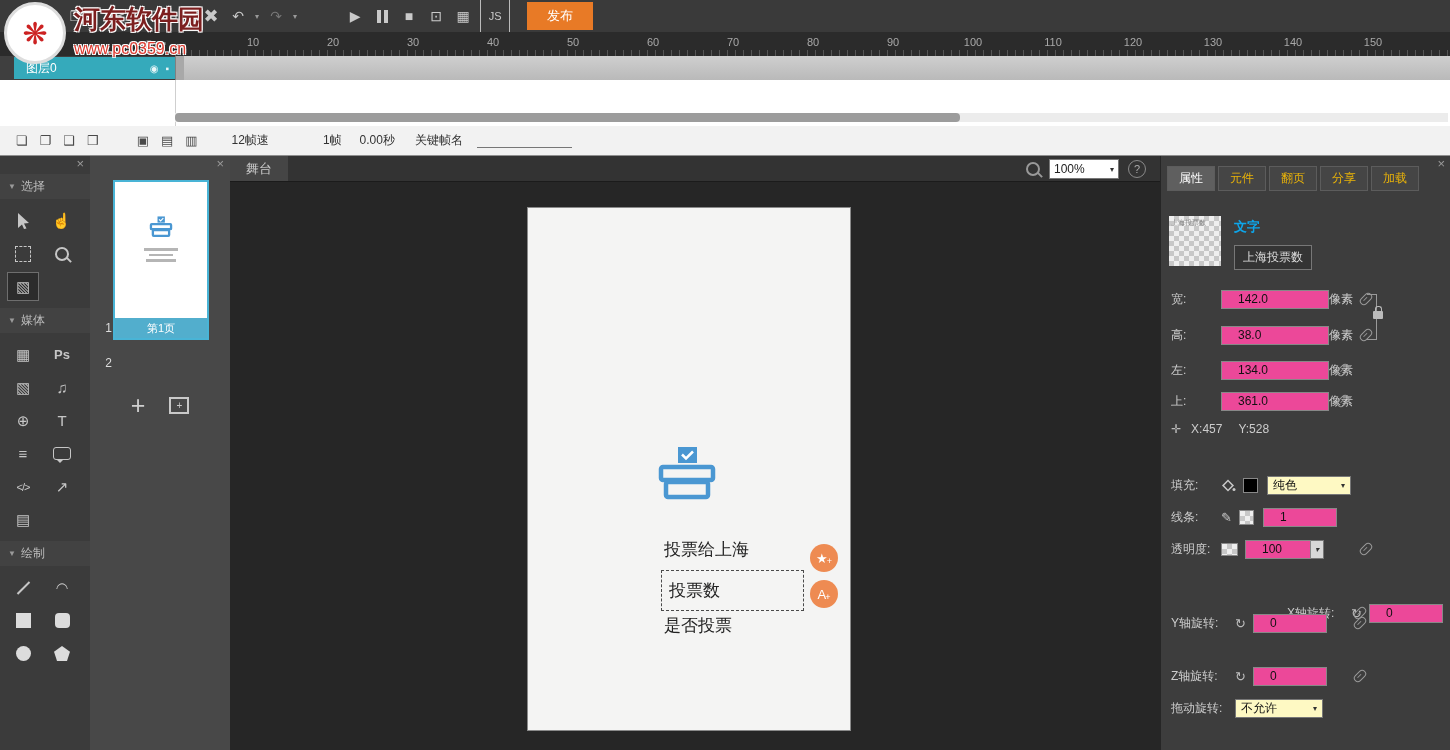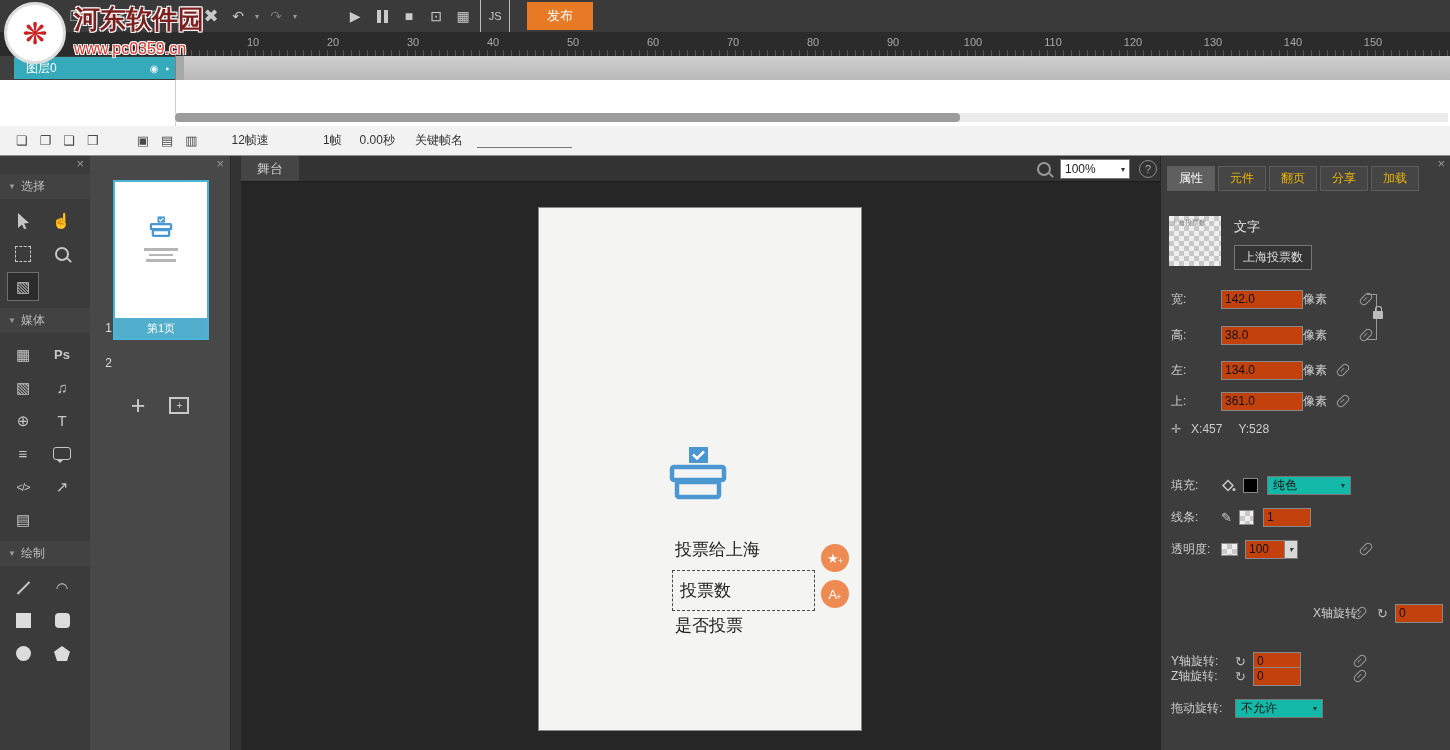--- a/index.html
+++ b/index.html
@@ -76,21 +76,21 @@
   .pthumb-body{flex:1;position:relative;}
   .pthumb-label{height:20px;font-size:11px;color:#fff;display:flex;align-items:center;justify-content:center;background:#9a9a9a;}
   .pthumb.selected .pthumb-label{background:#52aecd;}
   .mini-lines{position:absolute;left:0;right:0;top:66px;display:flex;flex-direction:column;align-items:center;gap:3px;}
   .mini-lines i{display:block;height:2.5px;background:#b5b5b5;}
   .blue-sq{position:absolute;left:26px;top:50px;width:18px;height:18px;background:#7db7e8;}
   .page-actions{display:flex;justify-content:center;align-items:center;gap:24px;margin-top:22px;color:#cfcfcf;}
   .add-page{font-size:25px;line-height:20px;}
   .new-page{width:16px;height:13px;border:2px solid #c9c9c9;display:flex;align-items:center;justify-content:center;font-size:10px;color:#c9c9c9;}
   
-  #stage{position:absolute;left:241px;top:0;width:930px;bottom:0;background:#262626;}
+  #stage{position:absolute;left:230px;top:0;width:930px;bottom:0;background:#262626;}
   #stage-tabs{height:25px;background:#333;border-bottom:1px solid #1b1b1b;position:relative;}
   #stage-tab{display:inline-block;height:25px;line-height:25px;padding:0 16px;background:#454545;color:#ccc;font-size:13px;}
   #stage-controls{position:absolute;right:14px;top:3px;display:flex;align-items:center;gap:9px;}
   .mag.dark{border-color:#999;}
   .mag.dark:after{background:#999;}
   #zoom-select{width:60px;height:18px;background:#fff;border:1px solid #777;color:#222;font-size:12px;
                display:flex;align-items:center;justify-content:space-between;padding:0 4px;}
   #zoom-select .caret{color:#333;}
   #help-btn{width:16px;height:16px;border-radius:50%;border:1px solid #8a8a8a;color:#aaa;font-size:11px;
             display:flex;align-items:center;justify-content:center;}
@@ -108,38 +108,38 @@
   #prop-tabs{display:flex;gap:3px;padding:10px 6px 0 6px;text-align:right;}
   .ptab{border:1px solid #5c5c5c;background:#454545;color:#eab308;font-size:12px;padding:3px 11px;}
   .ptab.active{background:#5f5f5f;color:#fff;}
   .checker{background-color:#efefef;
     background-image:linear-gradient(45deg,#c8c8c8 25%,transparent 25%,transparent 75%,#c8c8c8 75%),
                      linear-gradient(45deg,#c8c8c8 25%,#efefef 25%,#efefef 75%,#c8c8c8 75%);
     background-size:10px 10px;background-position:0 0,5px 5px;}
   #obj-header{position:absolute;left:8px;top:60px;display:flex;gap:13px;}
   #obj-thumb{width:52px;height:50px;position:relative;}
   #obj-thumb span{position:absolute;left:2px;top:2px;font-size:7px;color:#888;}
-  #obj-type{font-size:13px;color:#e5e5e5;margin:2px 0 9px;}
+  #obj-type{font-size:13px;color:#0ea5e9;margin:2px 0 9px;font-weight:bold;}
   #obj-name-btn{display:inline-block;background:#343434;border:1px solid #777;padding:3px 8px;color:#ddd;font-size:12px;}
   .prow{position:absolute;left:10px;right:8px;height:22px;display:flex;align-items:center;}
   .plabel{width:50px;color:#ccc;}
   .plabel.wide{width:64px;}
-  .pinput{width:74px;height:17px;border:1px solid #888;background:#c2410c;color:#111;font-size:12px;padding:0 3px;
+  .pinput{width:74px;height:17px;border:1px solid #888;background:#ec4899;color:#111;font-size:12px;padding:0 16px;
           font-family:"Liberation Sans",sans-serif;box-sizing:content-box;}
   .pinput.small{width:40px;}
   .unit{}
   .link{position:absolute;width:12px;height:6px;border:1.5px solid #9a9a9a;border-radius:4px;transform:rotate(-45deg);top:7px;}
   .link:after{content:"";position:absolute;left:2.5px;top:1.5px;width:5px;height:1px;background:#9a9a9a;}
   .lk188{left:188px;}.lk165{left:165px;}.lk182{left:182px;}
   #dim-lock{position:absolute;left:206px;top:138px;width:9px;height:44px;border:1px solid #999;border-left:none;}
   .lockic{position:absolute;left:212px;top:155px;width:10px;height:8px;background:#bbb;border-radius:1px;}
   .lockic:before{content:"";position:absolute;left:2px;top:-5px;width:5px;height:5px;border:1.5px solid #bbb;border-bottom:none;border-radius:3px 3px 0 0;}
   .swatch{width:15px;height:15px;border:1px solid #888;box-sizing:border-box;}
   .swatch.black{background:#000;}
-  .pdrop{height:19px;background:#14b8a6;border:1px solid #777;color:#111;display:flex;align-items:center;
+  .pdrop{height:19px;background:#fef9c3;border:1px solid #777;color:#111;display:flex;align-items:center;
          justify-content:space-between;padding:0 5px;box-sizing:border-box;}
   .pdrop .caret{color:#333;}
   .spinbox{display:flex;align-items:center;}
   .spin-btn{width:13px;height:19px;background:#d8d8d8;border:1px solid #777;border-left:none;color:#333;font-size:8px;
             display:flex;align-items:center;justify-content:center;box-sizing:border-box;}
   .slider{position:relative;width:62px;height:10px;}
   .slider .track{position:absolute;left:0;right:0;top:4px;height:3px;background:#191919;}
   .slider .knob{position:absolute;left:17px;top:0;width:10px;height:10px;border-radius:50%;background:#e4e4e4;}
   .rotic{color:#bbb;font-size:13px;margin-right:7px;}
   .toggle{display:flex;align-items:center;}
@@ -468,21 +468,21 @@
         <i class="link lk188"></i>
       </div>
 
 
       <div class="prow" style="top:446px;justify-content:flex-end;">
         <span class="plabel wide">X轴旋转:</span>
         <span class="rotic">↻</span>
         <input class="pinput small" value="0" style="">
         <i class="link lk182"></i>
       </div>
-      <div class="prow" style="top:494px;">
+      <div class="prow" style="top:456px;">
         <span class="plabel wide">Y轴旋转:</span>
         <span class="rotic">↻</span>
         <input class="pinput small" value="0" style="">
         <i class="link lk182"></i>
       </div>
       <div class="prow" style="top:509px;">
         <span class="plabel wide">Z轴旋转:</span>
         <span class="rotic">↻</span>
         <input class="pinput small" value="0" style="">
         <i class="link lk182"></i>

